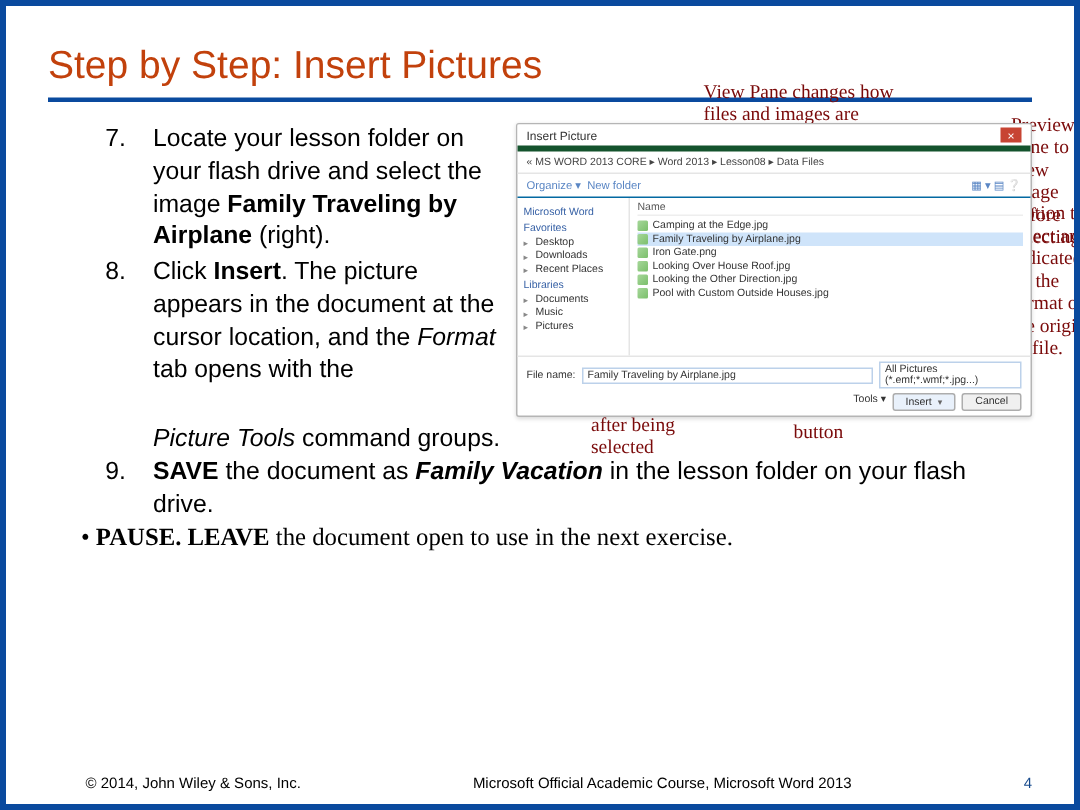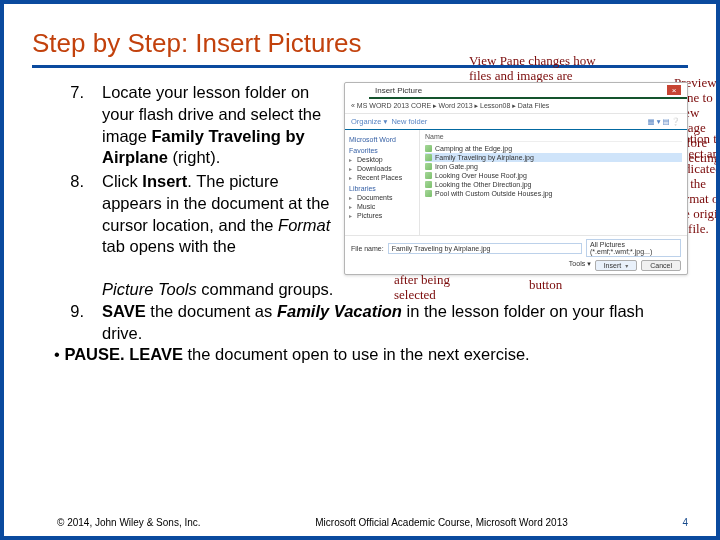--- a/index.html
+++ b/index.html
@@ -57,45 +57,45 @@
     line-height: 1.32;
   }
   .full-row .row { display:flex; }
   .full-row .num { flex:0 0 70px; text-align:right; padding-right:18px; }
   .full-row .txt { flex:1; }
   .bullet-row {
     font-size: 16.5px;
     line-height: 1.32;
     padding-left: 18px;
     text-indent: -10px;
+    font-family: Liberation Serif, serif;
   }
   .bullet-row::before { content:"• "; }
   .figure-col {
     flex: 1;
     position: relative;
   }
   .dialog {
     background: #fff;
     border: 1px solid #b5b5b5;
     border-radius: 2px;
     font-size: 7px;
     color: #333;
     box-shadow: 0 1px 3px rgba(0,0,0,0.15);
     position: relative;
   }
   .dialog-title {
     background: #fff;
-    border-bottom: 2px solid #14532d;
+    border-bottom: 4px solid #14532d;
     padding: 2px 6px;
     font-size: 8px;
     color: #333;
     display:flex;
     justify-content:space-between;
     align-items:center;
-    margin-left:24px;
   }
   .close-x {
     background:#c74433;color:#fff;width:14px;height:10px;display:flex;align-items:center;justify-content:center;font-size:8px;
   }
   .dialog-breadcrumb {
     padding: 3px 6px;
     border-bottom: 1px solid #e5e5e5;
     color:#444;
     font-size:7px;
   }

